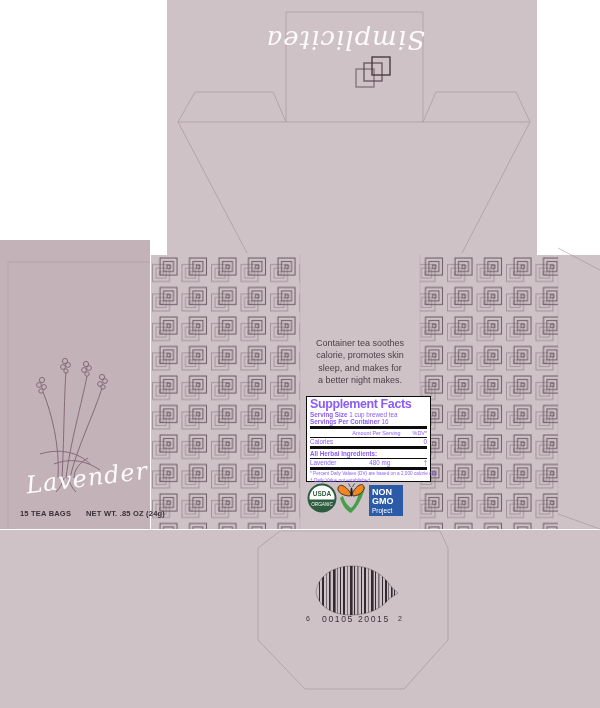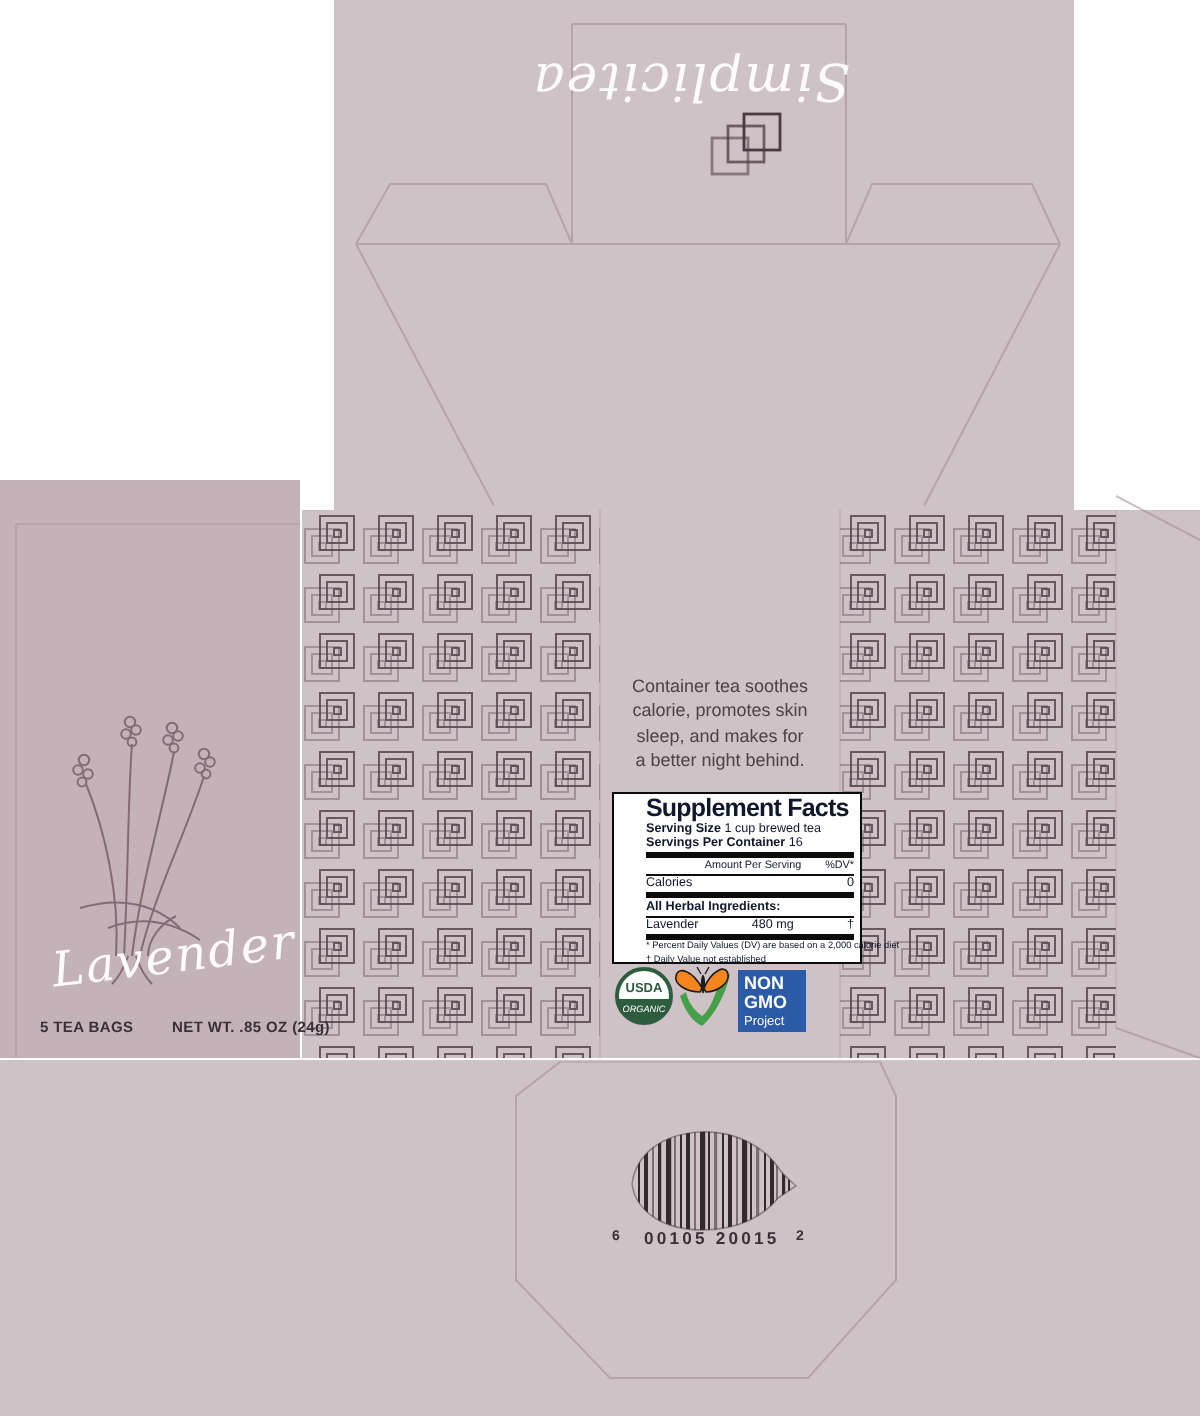--- a/index.html
+++ b/index.html
@@ -25,32 +25,32 @@
   .net-weight{position:absolute;left:86px;top:509px;font-size:7.5px;font-weight:bold;
     color:#393137;letter-spacing:.2px;}
 
   .tagline{position:absolute;left:298px;top:280px;width:124px;text-align:center;
     font-size:9px;line-height:12px;color:var(--ink);}
   .description{position:absolute;left:298px;top:337px;width:124px;text-align:center;
     font-size:9px;line-height:12.4px;color:var(--ink);}
   .italic{font-style:italic;}
 
   .supp{position:absolute;left:306px;top:396px;width:125px;height:86px;background:#fff;
-    border:1.5px solid #0c0c0c;box-sizing:border-box;padding:1px 3px 0 16px;color:#0f172a;}
+    border:1.5px solid #0c0c0c;box-sizing:border-box;padding:1px 3px 0 3px;color:#8b5cf6;}
   .supp-title{font-size:12.5px;font-weight:bold;letter-spacing:-.4px;line-height:13px;white-space:nowrap;}
   .supp-line{font-size:6.3px;line-height:7.2px;white-space:nowrap;}
   .supp-bar{height:3px;background:#0c0c0c;margin:1px 0;}
   .supp-rule{height:1px;background:#0c0c0c;}
   .supp-row{display:flex;justify-content:space-between;font-size:6.3px;line-height:7.5px;}
   .supp-head{display:flex;justify-content:flex-end;gap:12px;font-size:5.4px;line-height:6.5px;}
   .supp-foot{font-size:6px;line-height:6.6px;transform:scale(.78);transform-origin:left top;
     width:128%;white-space:nowrap;}
   .bold{font-weight:bold;}
 
-  .bc-digit{position:absolute;font-size:8px;color:#3a3138;font-weight:bold;}
+  .bc-digit{position:absolute;font-size:8px;color:#3a3138;}
   .bc-prefix{left:306px;top:615px;font-size:7px;}
   .bc-main{left:322px;top:614px;letter-spacing:1.6px;font-size:8.6px;}
   .bc-check{left:398px;top:615px;font-size:7px;}
 
   svg text{font-family:"Liberation Sans",sans-serif;}
 </style>
 </head>
 <body>
 
 <div class="canvas">
@@ -186,28 +186,28 @@
         <text x="67" y="14.5" font-size="9" font-weight="bold" fill="#ffffff">NON</text>
         <text x="67" y="24" font-size="9" font-weight="bold" fill="#ffffff">GMO</text>
         <text x="67" y="32.5" font-size="6.5" fill="#ffffff">Project</text>
       </g>
     </g>
   </svg>
 
   <div class="logo-script">Simplicitea</div>
 
   <div class="flavor-script">Lavender</div>
-  <div class="count-text">5 TEA BAGS</div>
+  <div class="count-text">15 TEA BAGS</div>
   <div class="net-weight">NET WT. .85 OZ (24g)</div>
 
   <div class="description">
     <div>Container tea soothes</div>
     <div>calorie, promotes skin</div>
     <div>sleep, and makes for</div>
-    <div>a better night behind.</div>
+    <div>a better night makes.</div>
   </div>
 
   <div class="supp">
     <div class="supp-title">Supplement Facts</div>
     <div class="supp-line"><span class="bold">Serving Size</span><span> 1 cup brewed tea</span></div>
     <div class="supp-line"><span class="bold">Servings Per Container</span><span> 16</span></div>
     <div class="supp-bar"></div>
     <div class="supp-head">
         <span>Amount Per Serving</span>
         <span>%DV*</span>

